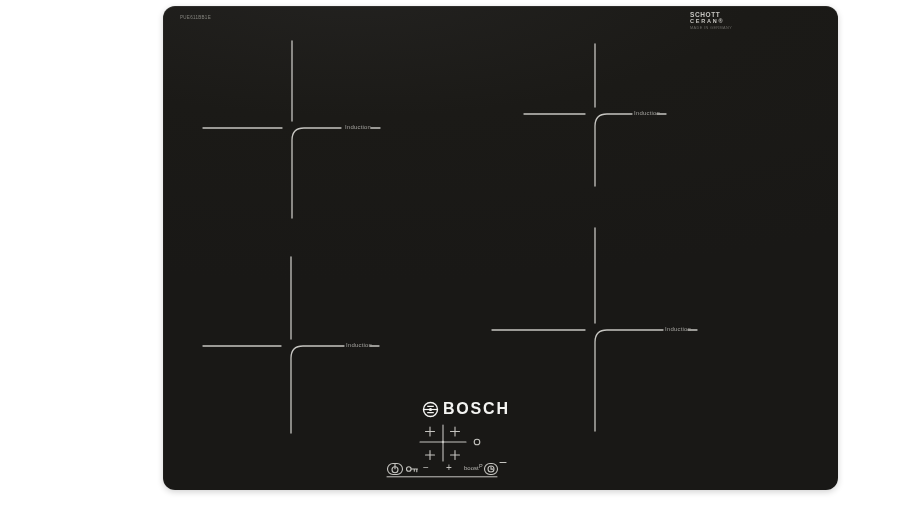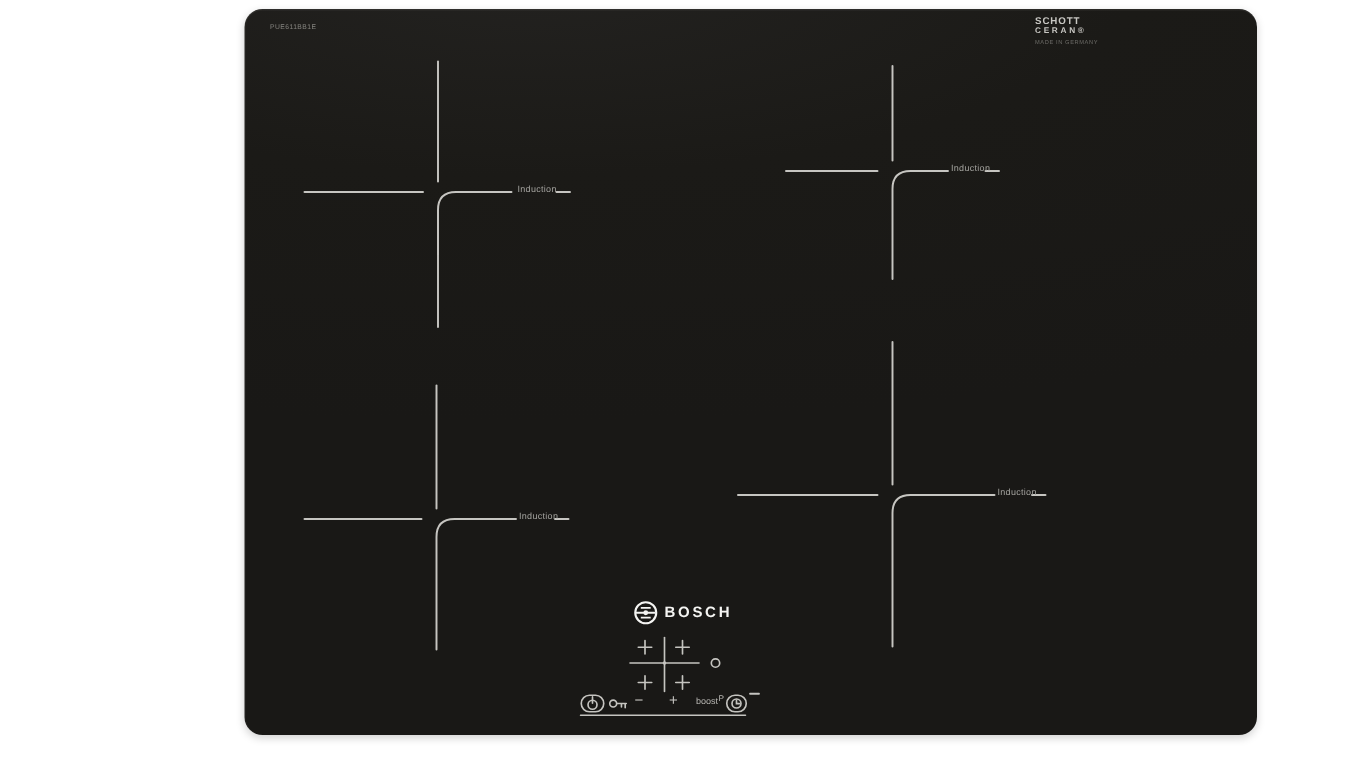--- a/index.html
+++ b/index.html
@@ -10,21 +10,21 @@
        border-radius:12px;
        box-shadow:inset 0 1px 0 rgba(255,255,255,0.07), inset 1px 0 0 rgba(255,255,255,0.03), 0 2px 6px rgba(0,0,0,0.18);}
   .model{position:absolute;left:17px;top:9px;font-size:4.5px;letter-spacing:0.3px;color:#85847f;}
   .schott{position:absolute;left:527px;top:5px;width:44px;line-height:1.1;color:#c7c6c2;}
   .schott .s1{font-size:6.5px;font-weight:bold;letter-spacing:0.6px;}
   .schott .s2{font-size:5.5px;font-weight:bold;letter-spacing:1.8px;}
   .schott .s3{font-size:3.8px;letter-spacing:0.4px;color:#6b6a66;margin-top:2px;}
   svg.markings{position:absolute;left:0;top:0;width:675px;height:482px;}
   .zlabel{position:absolute;font-size:6px;letter-spacing:0.2px;color:#a3a29e;white-space:nowrap;}
   .bosch{position:absolute;left:259px;top:394px;display:flex;align-items:center;gap:4px;}
-  .bosch .word{font-size:10px;font-weight:bold;letter-spacing:1.8px;color:#f4f4f2;}
+  .bosch .word{font-size:16px;font-weight:bold;letter-spacing:1.8px;color:#f4f4f2;}
   .ctl{position:absolute;color:#c5c4c0;white-space:nowrap;}
   .ctl.minus{left:260px;top:456px;font-size:10px;}
   .ctl.plus{left:283px;top:455.5px;font-size:10px;}
   .ctl.boost{left:301px;top:459px;font-size:6px;color:#b8b7b3;}
   .ctl.pflag{left:316px;top:457px;font-size:5.5px;color:#b8b7b3;}
 </style>
 </head>
 <body>
 
 <div class="stage">

